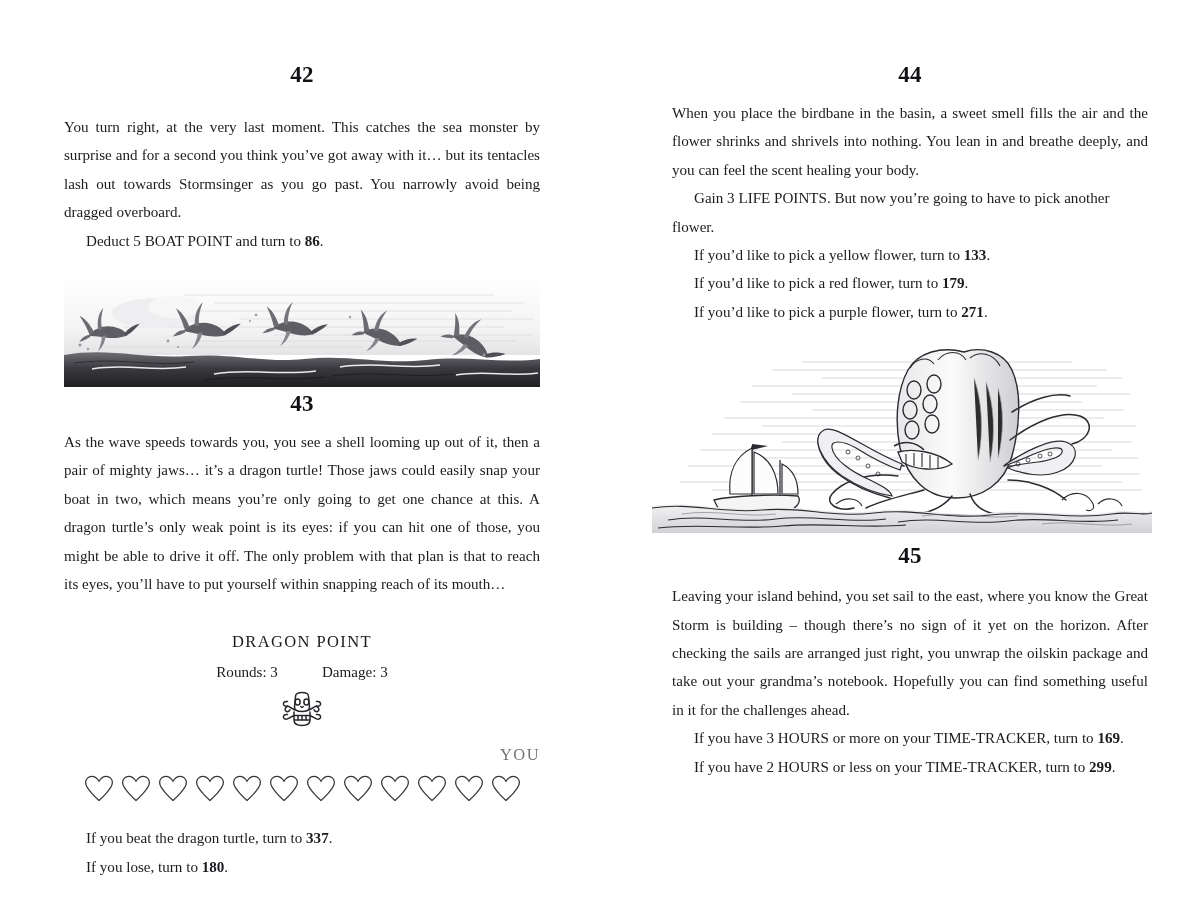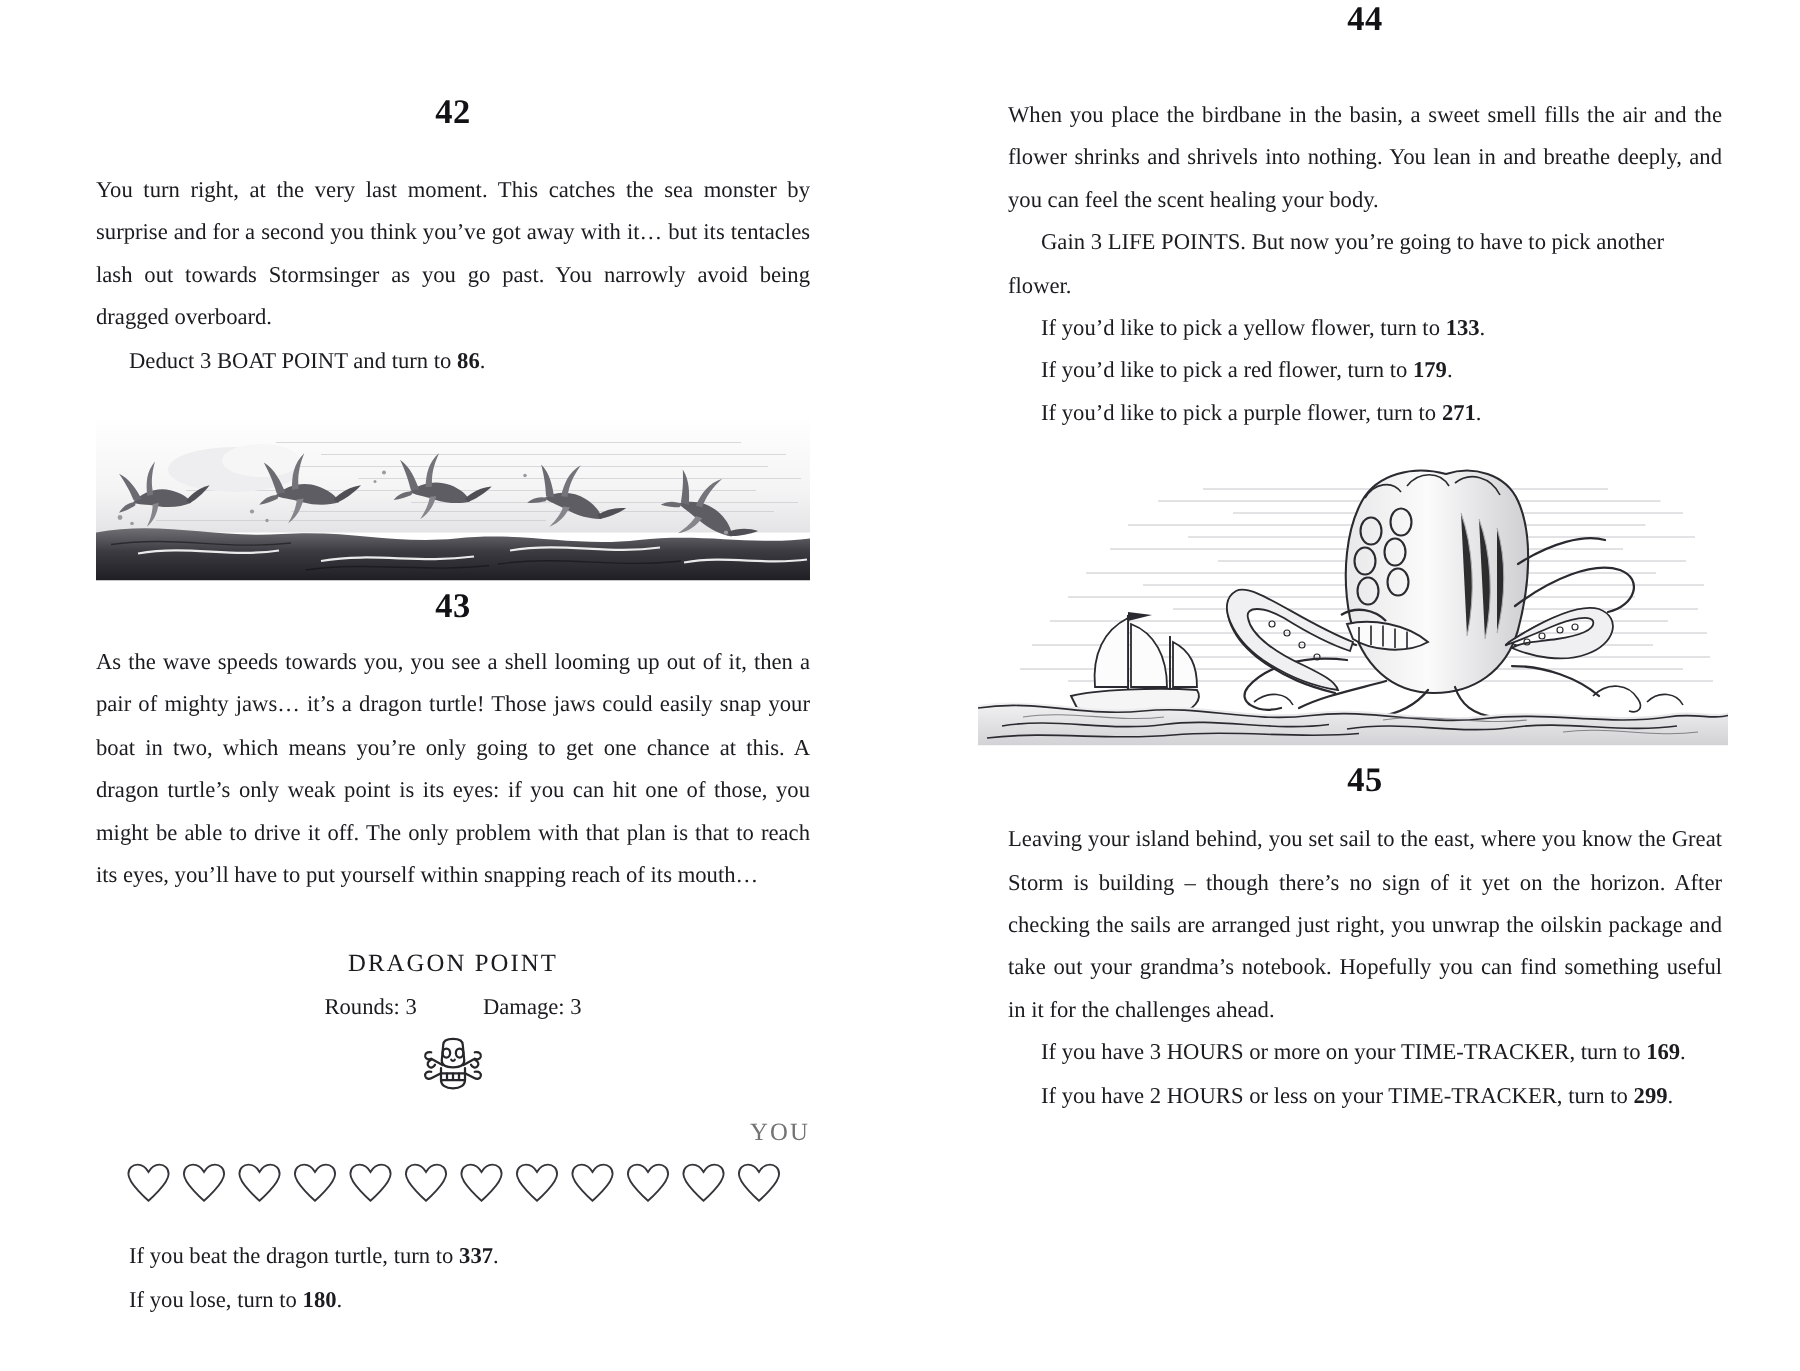--- a/index.html
+++ b/index.html
@@ -100,21 +100,21 @@
 
 <div class="page">
 
   <div class="column col-left">
 
     <div>
       <div class="section-number" style="margin-top:62px;">42</div>
 
       <p class="body-text" style="margin-top:25px;">You turn right, at the very last moment. This catches the sea monster by surprise and for a second you think you’ve got away with it… but its tentacles lash out towards Stormsinger as you go past. You narrowly avoid being dragged overboard.</p>
 
-      <p class="body-text indent ragged" style="margin-top:0;"><span>Deduct 3 BOAT POINT and turn to </span><span class="b">86</span><span>.</span></p>
+      <p class="body-text indent ragged" style="margin-top:0;"><span>Deduct 5 BOAT POINT and turn to </span><span class="b">86</span><span>.</span></p>
 
       <div class="illus" style="height:110px; margin-top:22px;">
         <svg viewBox="0 0 476 110" preserveAspectRatio="none" aria-hidden="true">
           <defs>
             <linearGradient id="skyL" x1="0" y1="0" x2="0" y2="1">
               <stop offset="0%" stop-color="#ffffff"></stop>
               <stop offset="65%" stop-color="#f4f4f5"></stop>
               <stop offset="100%" stop-color="#e4e4e6"></stop>
             </linearGradient>
             <linearGradient id="seaL" x1="0" y1="0" x2="0" y2="1">
@@ -259,23 +259,23 @@
 
       <p class="body-text indent ragged" style="margin-top:22px;"><span>If you beat the dragon turtle, turn to </span><span class="b">337</span><span>.</span></p>
 
       <p class="body-text indent ragged"><span>If you lose, turn to </span><span class="b">180</span><span>.</span></p>
     </div>
   </div>
 
   <div class="column col-right">
 
     <div>
-      <div class="section-number" style="">44</div>
-
-      <p class="body-text" style="margin-top:37px;">When you place the birdbane in the basin, a sweet smell fills the air and the flower shrinks and shrivels into nothing. You lean in and breathe deeply, and you can feel the scent healing your body.</p>
+      <div class="section-number" style="margin-top:62px;">44</div>
+
+      <p class="body-text" style="margin-top:11px;">When you place the birdbane in the basin, a sweet smell fills the air and the flower shrinks and shrivels into nothing. You lean in and breathe deeply, and you can feel the scent healing your body.</p>
 
       <p class="body-text indent ragged">Gain 3 LIFE POINTS. But now you’re going to have to pick another flower.</p>
 
       <p class="body-text indent ragged"><span>If you’d like to pick a yellow flower, turn to </span><span class="b">133</span><span>.</span></p>
 
       <p class="body-text indent ragged"><span>If you’d like to pick a red flower, turn to </span><span class="b">179</span><span>.</span></p>
 
       <p class="body-text indent ragged"><span>If you’d like to pick a purple flower, turn to </span><span class="b">271</span><span>.</span></p>
 
       <div class="illus" style="height:185px; margin-top:22px; margin-left:-20px; width:500px;">

